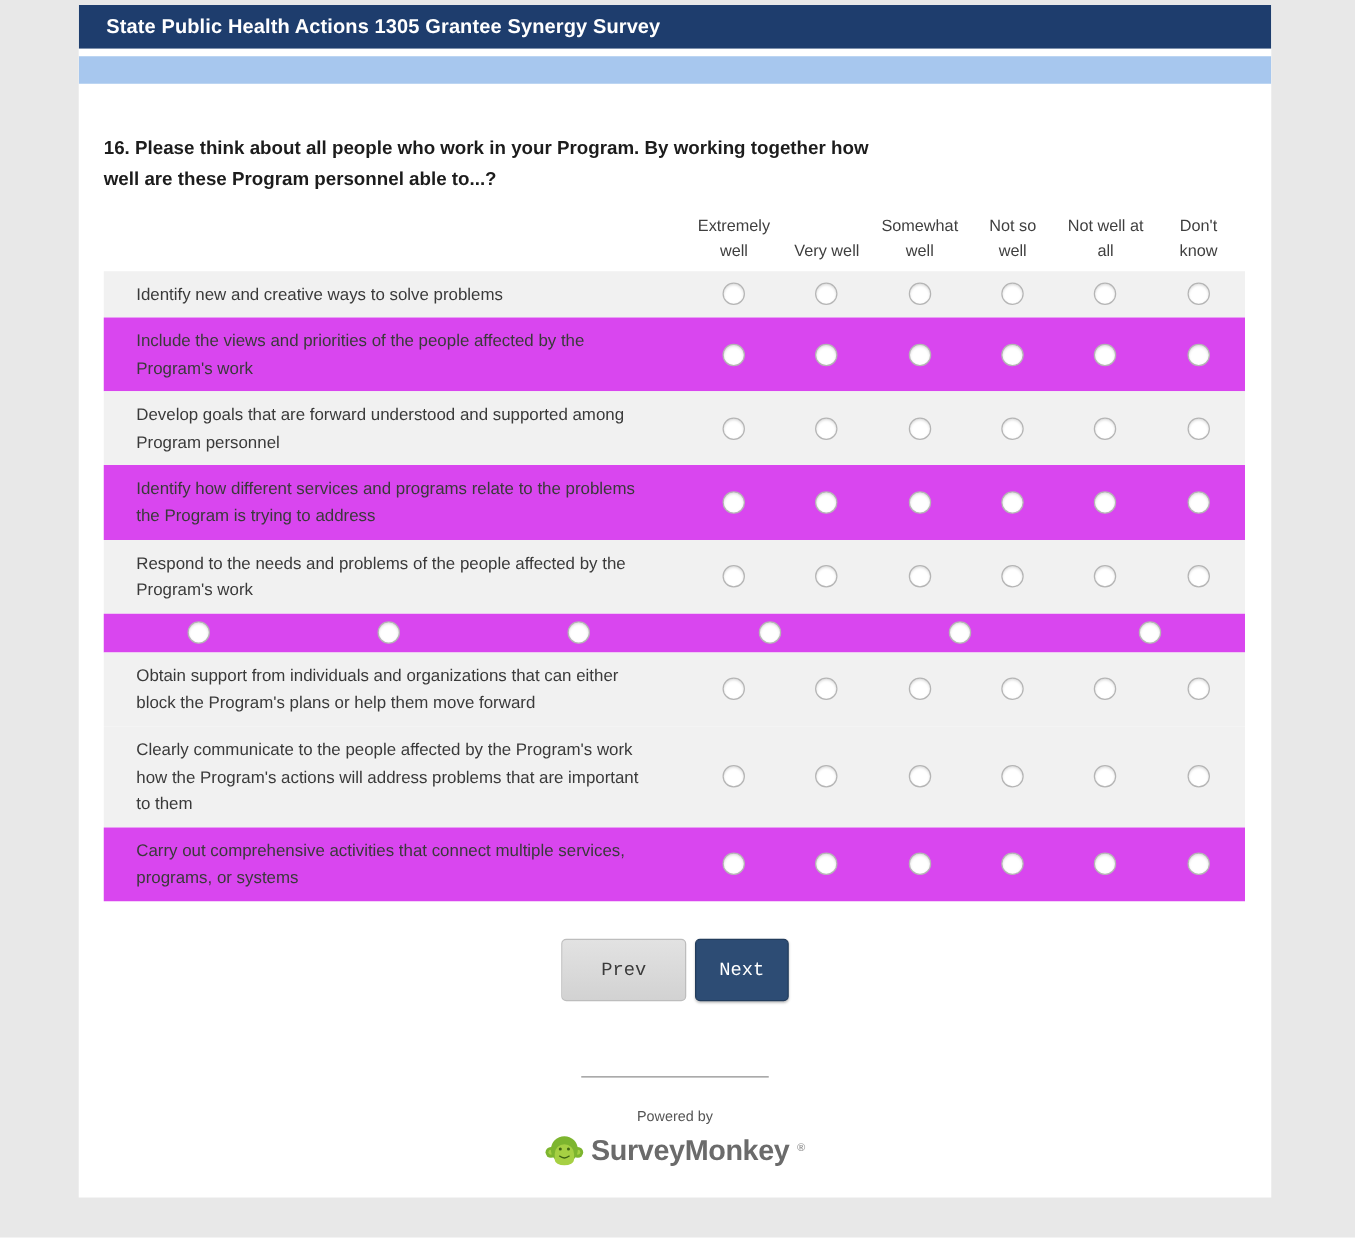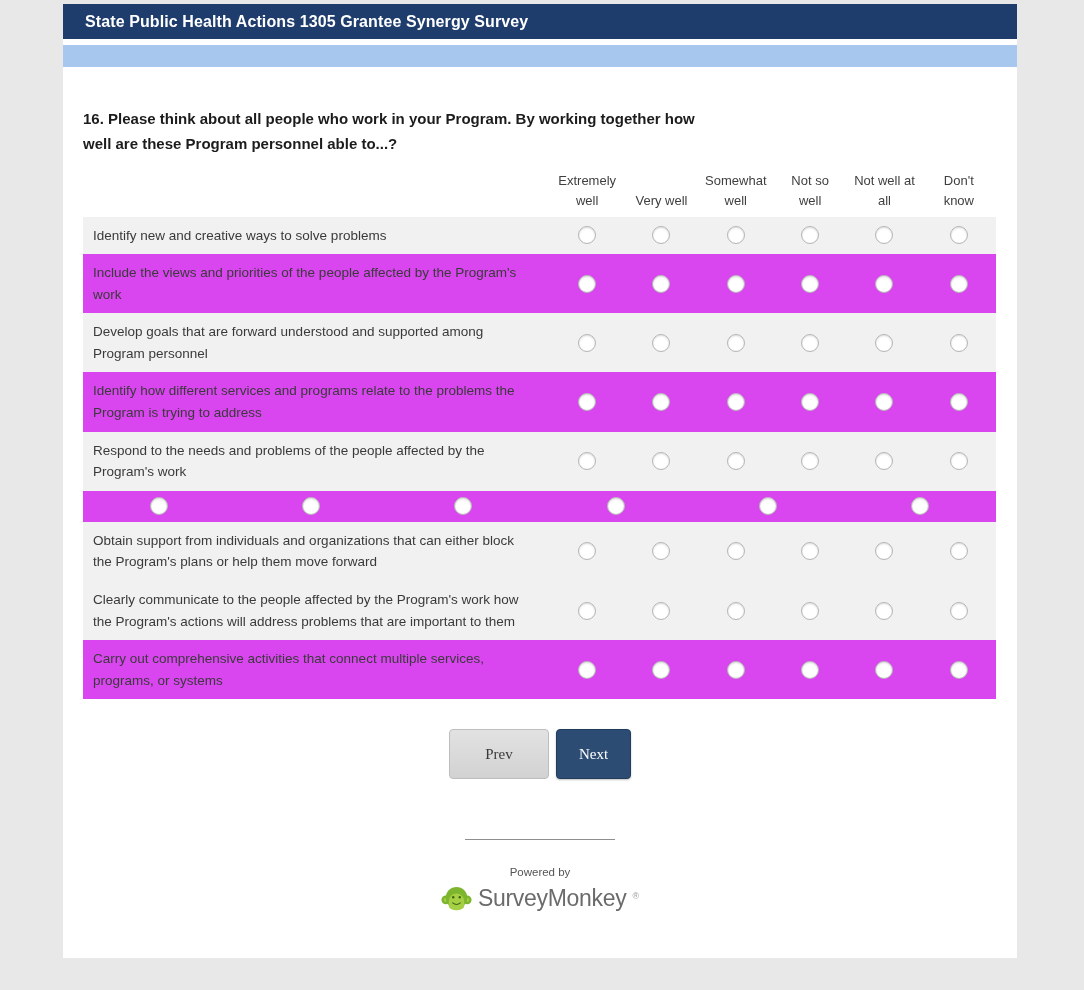--- a/index.html
+++ b/index.html
@@ -36,53 +36,54 @@
     height:48px;
   }
   .col-head span{
     white-space:pre-line;text-align:center;font-size:13px;color:#3f3f3f;
     line-height:1.55;padding-bottom:5px;
   }
   .m-row{display:flex;align-items:center;min-height:31px;background:#d946ef;}
   .m-row.alt{background:#f1f1f1;}
   .row-label{
     width:467px;flex:0 0 467px;box-sizing:border-box;
-    padding:8px 26px 8px 10px;font-size:13.5px;color:#3a3a3a;line-height:1.6;
+    padding:8px 26px 8px 26px;font-size:13.5px;color:#3a3a3a;line-height:1.6;
   }
   .radio-cell{flex:1;display:flex;align-items:center;justify-content:center;}
   .radio{
     width:16px;height:16px;border-radius:50%;
     border:1px solid #b5b5b5;background:#ffffff;
     box-shadow:inset 0 1px 2px rgba(0,0,0,0.14);
     display:inline-block;cursor:pointer;
   }
   .nav-row{
     margin-top:30px;display:flex;justify-content:center;gap:7px;
   }
   .btn{
     height:50px;font-size:15px;border-radius:4px;cursor:pointer;
-    font-family:Liberation Serif, serif;
+    font-family:Liberation Mono, monospace;
   }
   .btn-prev{
     width:100px;background:#d9d9d9;border:1px solid #bdbdbd;color:#3a3a3a;
     background:linear-gradient(#e2e2e2,#d2d2d2);
   }
   .btn-next{
     width:75px;background:#2d4c74;border:1px solid #223c5c;color:#ffffff;
     box-shadow:0 1px 2px rgba(0,0,0,0.25);
   }
   .footer-divider{
     width:150px;margin:60px auto 0 auto;border:0;border-top:1px solid #8f8f8f;height:0;
   }
   .powered-by{
     margin-top:26px;text-align:center;font-size:11.5px;color:#555555;
   }
   .brand-row{
     margin-top:7px;display:flex;align-items:center;justify-content:center;gap:6px;
     cursor:pointer;
+    font-weight:bold;
   }
   .brand-word{
     font-size:23px;color:#6b6b6b;letter-spacing:-0.3px;
   }
   .brand-reg{
     font-size:9px;color:#9a9a9a;align-self:flex-start;margin-top:6px;
   }
 </style>
 </head>
 <body>

